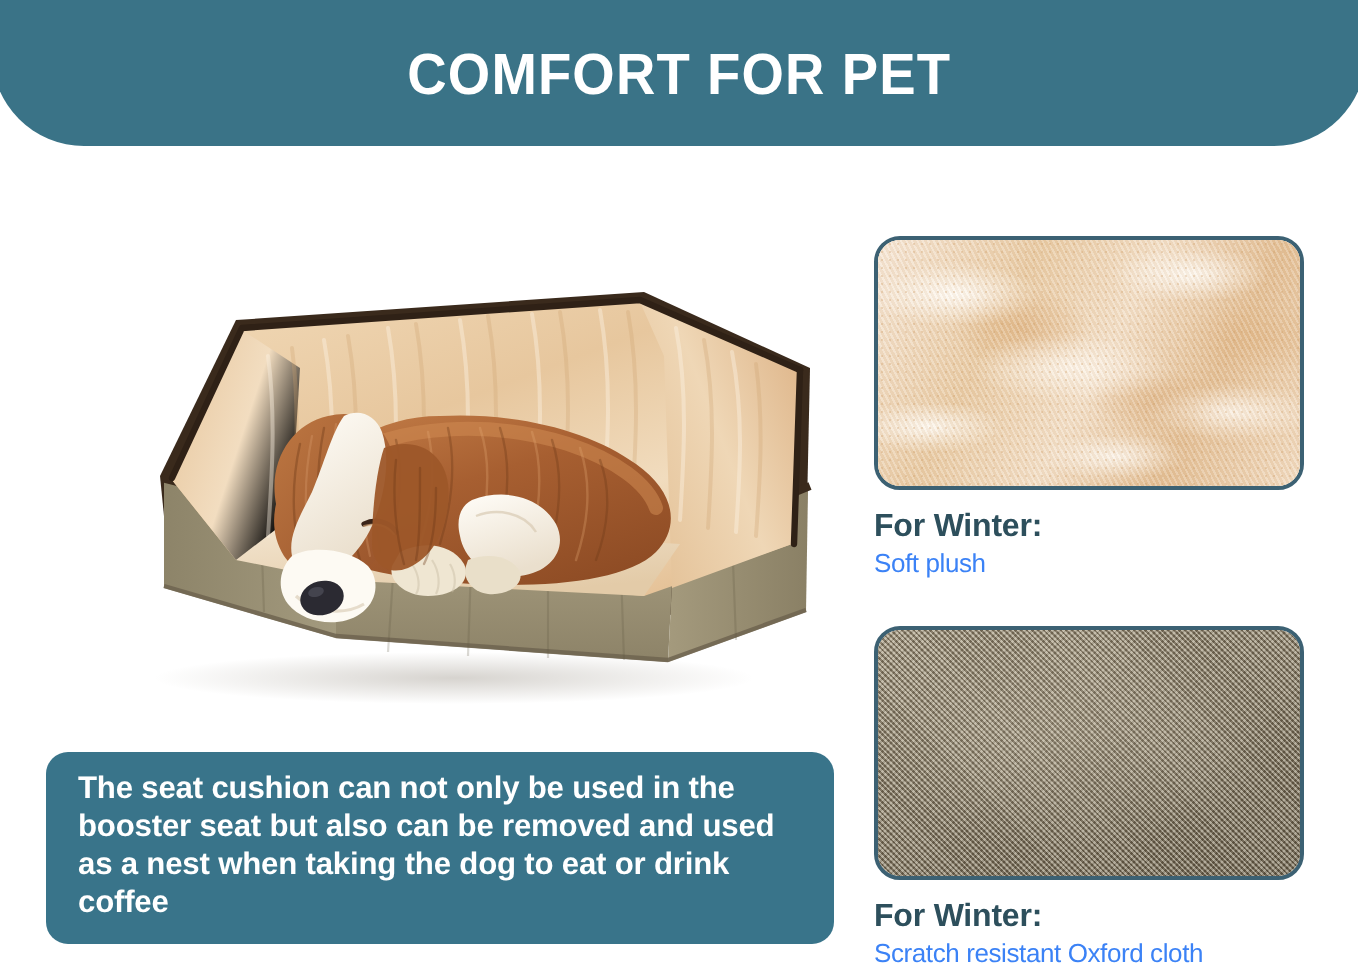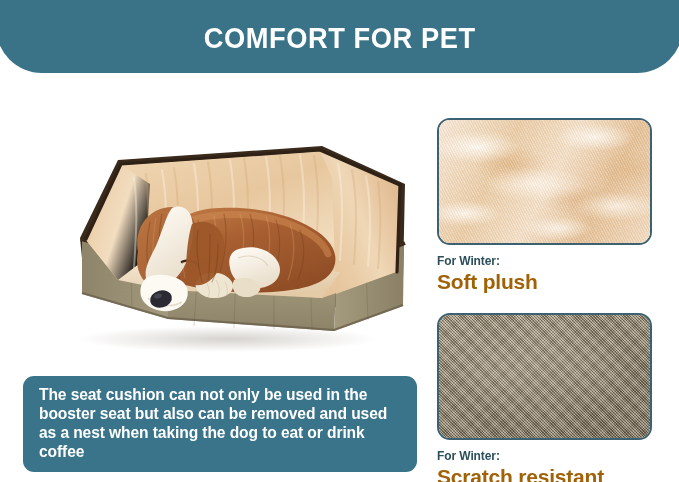--- a/index.html
+++ b/index.html
@@ -137,29 +137,29 @@
   .oxford-shade {
     position: absolute; inset: 0;
     background-image:
       radial-gradient(ellipse 150px 80px at 45% 42%, rgba(255,245,225,0.16) 0%, rgba(255,245,225,0) 72%),
       linear-gradient(160deg, rgba(255,248,230,0.10) 0%, rgba(0,0,0,0.10) 100%);
   }
 
   .swatch-labels { margin-top: 9px; }
   .swatch-title {
     color: #2d4f5c;
-    font-size: 12px;
+    font-size: 16px;
     font-weight: 700;
     line-height: 1.22;
     letter-spacing: -0.1px;
   }
   .swatch-desc {
-    color: #a16207;
-    font-size: 21px;
-    font-weight: 700;
+    color: #3b82f6;
+    font-size: 13px;
+    font-weight: 400;
     line-height: 1.24;
     letter-spacing: -0.2px;
   }
 </style>
 </head>
 <body>
 
 <div class="header-banner">
   <div class="header-title">COMFORT FOR PET</div>
 </div>

